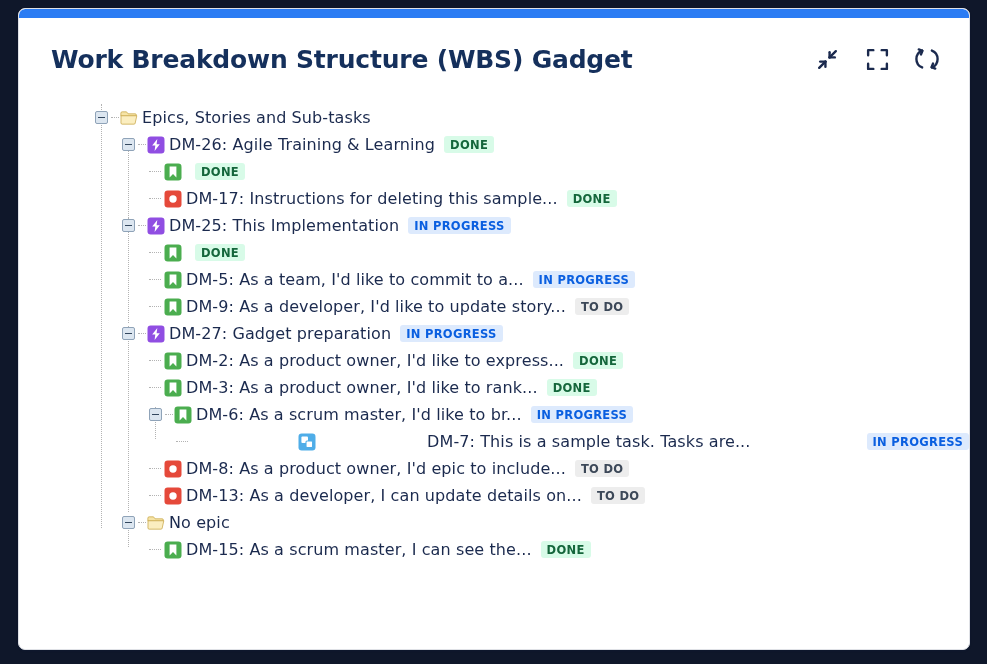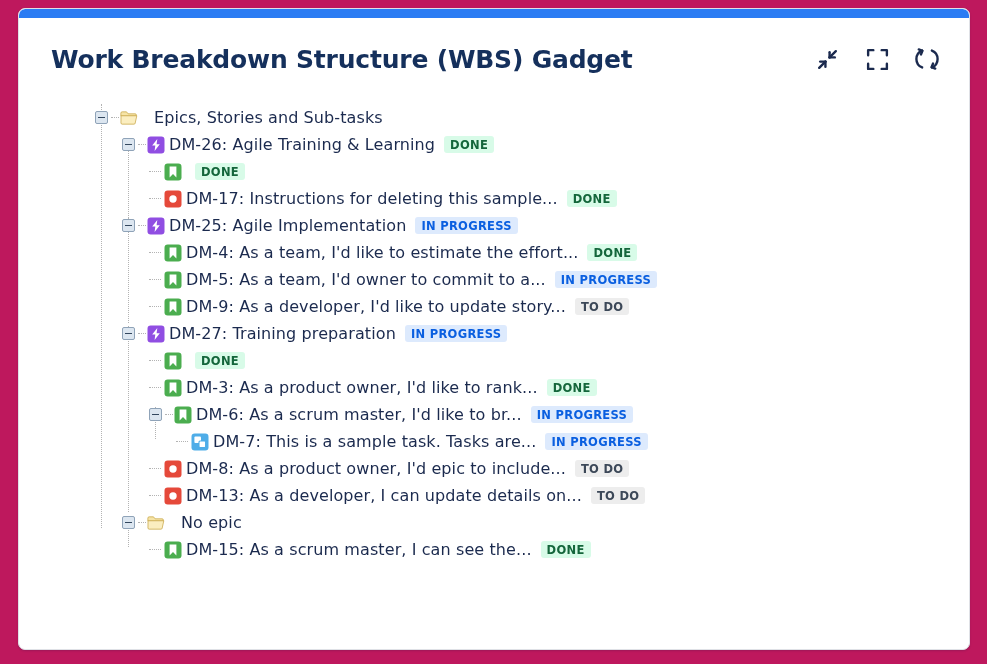--- a/index.html
+++ b/index.html
@@ -5,21 +5,21 @@
   * { box-sizing: border-box; }
   html, body {
     margin: 0; padding: 0;
     width: 987px; height: 664px;
     background: #ffffff;
     font-family: "DejaVu Sans", "Liberation Sans", sans-serif;
   }
   #app {
     position: relative;
     width: 987px; height: 664px;
-    background: #be185d;
+    background: #0f172a;
     overflow: hidden;
   }
 
   
   .card {
     position: absolute;
     left: 18px; top: 8px;
     width: 952px; height: 642px;
     background: #ffffff;
     border: 1px solid #dfe1e6;
@@ -77,21 +77,21 @@
     position: relative;
     height: 27px;
     display: flex;
     align-items: center;
     white-space: nowrap;
   }
   
   .lvl0 { padding-left: 16px; }
   .lvl1 { padding-left: 43px; }
   .lvl2 { padding-left: 70px; }
-  .lvl3 { padding-left: 97px; }
+  .lvl3 { padding-left: 97px; justify-content: space-between; }
 
   
   .guide {
     position: absolute;
     top: 0;
     width: 0px;
     border-left: 1px dotted #b3b3b3;
     pointer-events: none;
   }
 
@@ -150,21 +150,21 @@
   .tyicon svg { display: block; }
 
   .folder-ic { width: 21px; height: 18px; }
 
   
   .row-text {
     font-size: 16px;
     color: #1b2a4e;
     letter-spacing: 0.1px;
   }
-  .row-text.folder-text { margin-left: 12px; }
+  .row-text.folder-text { margin-left: 0px; }
 
   
   .badge {
     margin-left: 9px;
     display: inline-block;
     padding: 2px 6px 1px 6px;
     border-radius: 3px;
     font-size: 11.5px;
     font-weight: 700;
     letter-spacing: 0.3px;
@@ -284,43 +284,42 @@
           </div>
           <div class="row lvl1" id="row-dm-25">
             <div class="expander"></div>
             <div class="connector"></div>
             <span class="tyicon">
               <svg width="18" height="18" viewBox="0 0 18 18">
                 <rect x="0.5" y="0.5" width="17" height="17" rx="3.2" fill="#904ee2"></rect>
                 <path d="M10.3 3 L5.2 9.6 L8.3 9.6 L7.6 15 L12.8 8.3 L9.6 8.3 Z" fill="#ffffff"></path>
               </svg>
             </span>
-            <span class="row-text">DM-25: Agile Implementation</span>
+            <span class="row-text">DM-25: This Implementation</span>
             <span class="badge inprogress" style="background: rgb(221, 234, 253); color: rgb(10, 95, 224);">IN PROGRESS</span>
           </div>
           <div class="row lvl2" id="row-dm-4">
             <div class="elbow"></div>
             <span class="tyicon">
               <svg width="18" height="18" viewBox="0 0 18 18">
                 <rect x="0.5" y="0.5" width="17" height="17" rx="3.2" fill="#4bad4f"></rect>
                 <path d="M5.6 3.6 L12.4 3.6 L12.4 14.4 L9 11 L5.6 14.4 Z" fill="#ffffff"></path>
               </svg>
             </span>
-            <span class="row-text">DM-4: As a team, I'd like to estimate the effort...</span>
             <span class="badge done" style="background: rgb(216, 251, 232); color: rgb(20, 102, 59);">DONE</span>
           </div>
           <div class="row lvl2" id="row-dm-5">
             <div class="elbow"></div>
             <span class="tyicon">
               <svg width="18" height="18" viewBox="0 0 18 18">
                 <rect x="0.5" y="0.5" width="17" height="17" rx="3.2" fill="#4bad4f"></rect>
                 <path d="M5.6 3.6 L12.4 3.6 L12.4 14.4 L9 11 L5.6 14.4 Z" fill="#ffffff"></path>
               </svg>
             </span>
-            <span class="row-text">DM-5: As a team, I'd owner to commit to a...</span>
+            <span class="row-text">DM-5: As a team, I'd like to commit to a...</span>
             <span class="badge inprogress" style="background: rgb(221, 234, 253); color: rgb(10, 95, 224);">IN PROGRESS</span>
           </div>
           <div class="row lvl2" id="row-dm-9">
             <div class="elbow"></div>
             <span class="tyicon">
               <svg width="18" height="18" viewBox="0 0 18 18">
                 <rect x="0.5" y="0.5" width="17" height="17" rx="3.2" fill="#4bad4f"></rect>
                 <path d="M5.6 3.6 L12.4 3.6 L12.4 14.4 L9 11 L5.6 14.4 Z" fill="#ffffff"></path>
               </svg>
             </span>
@@ -329,31 +328,32 @@
           </div>
           <div class="row lvl1" id="row-dm-27">
             <div class="expander"></div>
             <div class="connector"></div>
             <span class="tyicon">
               <svg width="18" height="18" viewBox="0 0 18 18">
                 <rect x="0.5" y="0.5" width="17" height="17" rx="3.2" fill="#904ee2"></rect>
                 <path d="M10.3 3 L5.2 9.6 L8.3 9.6 L7.6 15 L12.8 8.3 L9.6 8.3 Z" fill="#ffffff"></path>
               </svg>
             </span>
-            <span class="row-text">DM-27: Training preparation</span>
+            <span class="row-text">DM-27: Gadget preparation</span>
             <span class="badge inprogress" style="background: rgb(221, 234, 253); color: rgb(10, 95, 224);">IN PROGRESS</span>
           </div>
           <div class="row lvl2" id="row-dm-2">
             <div class="elbow"></div>
             <span class="tyicon">
               <svg width="18" height="18" viewBox="0 0 18 18">
                 <rect x="0.5" y="0.5" width="17" height="17" rx="3.2" fill="#4bad4f"></rect>
                 <path d="M5.6 3.6 L12.4 3.6 L12.4 14.4 L9 11 L5.6 14.4 Z" fill="#ffffff"></path>
               </svg>
             </span>
+            <span class="row-text">DM-2: As a product owner, I'd like to express...</span>
             <span class="badge done" style="background: rgb(216, 251, 232); color: rgb(20, 102, 59);">DONE</span>
           </div>
           <div class="row lvl2" id="row-dm-3">
             <div class="elbow"></div>
             <span class="tyicon">
               <svg width="18" height="18" viewBox="0 0 18 18">
                 <rect x="0.5" y="0.5" width="17" height="17" rx="3.2" fill="#4bad4f"></rect>
                 <path d="M5.6 3.6 L12.4 3.6 L12.4 14.4 L9 11 L5.6 14.4 Z" fill="#ffffff"></path>
               </svg>
             </span>

